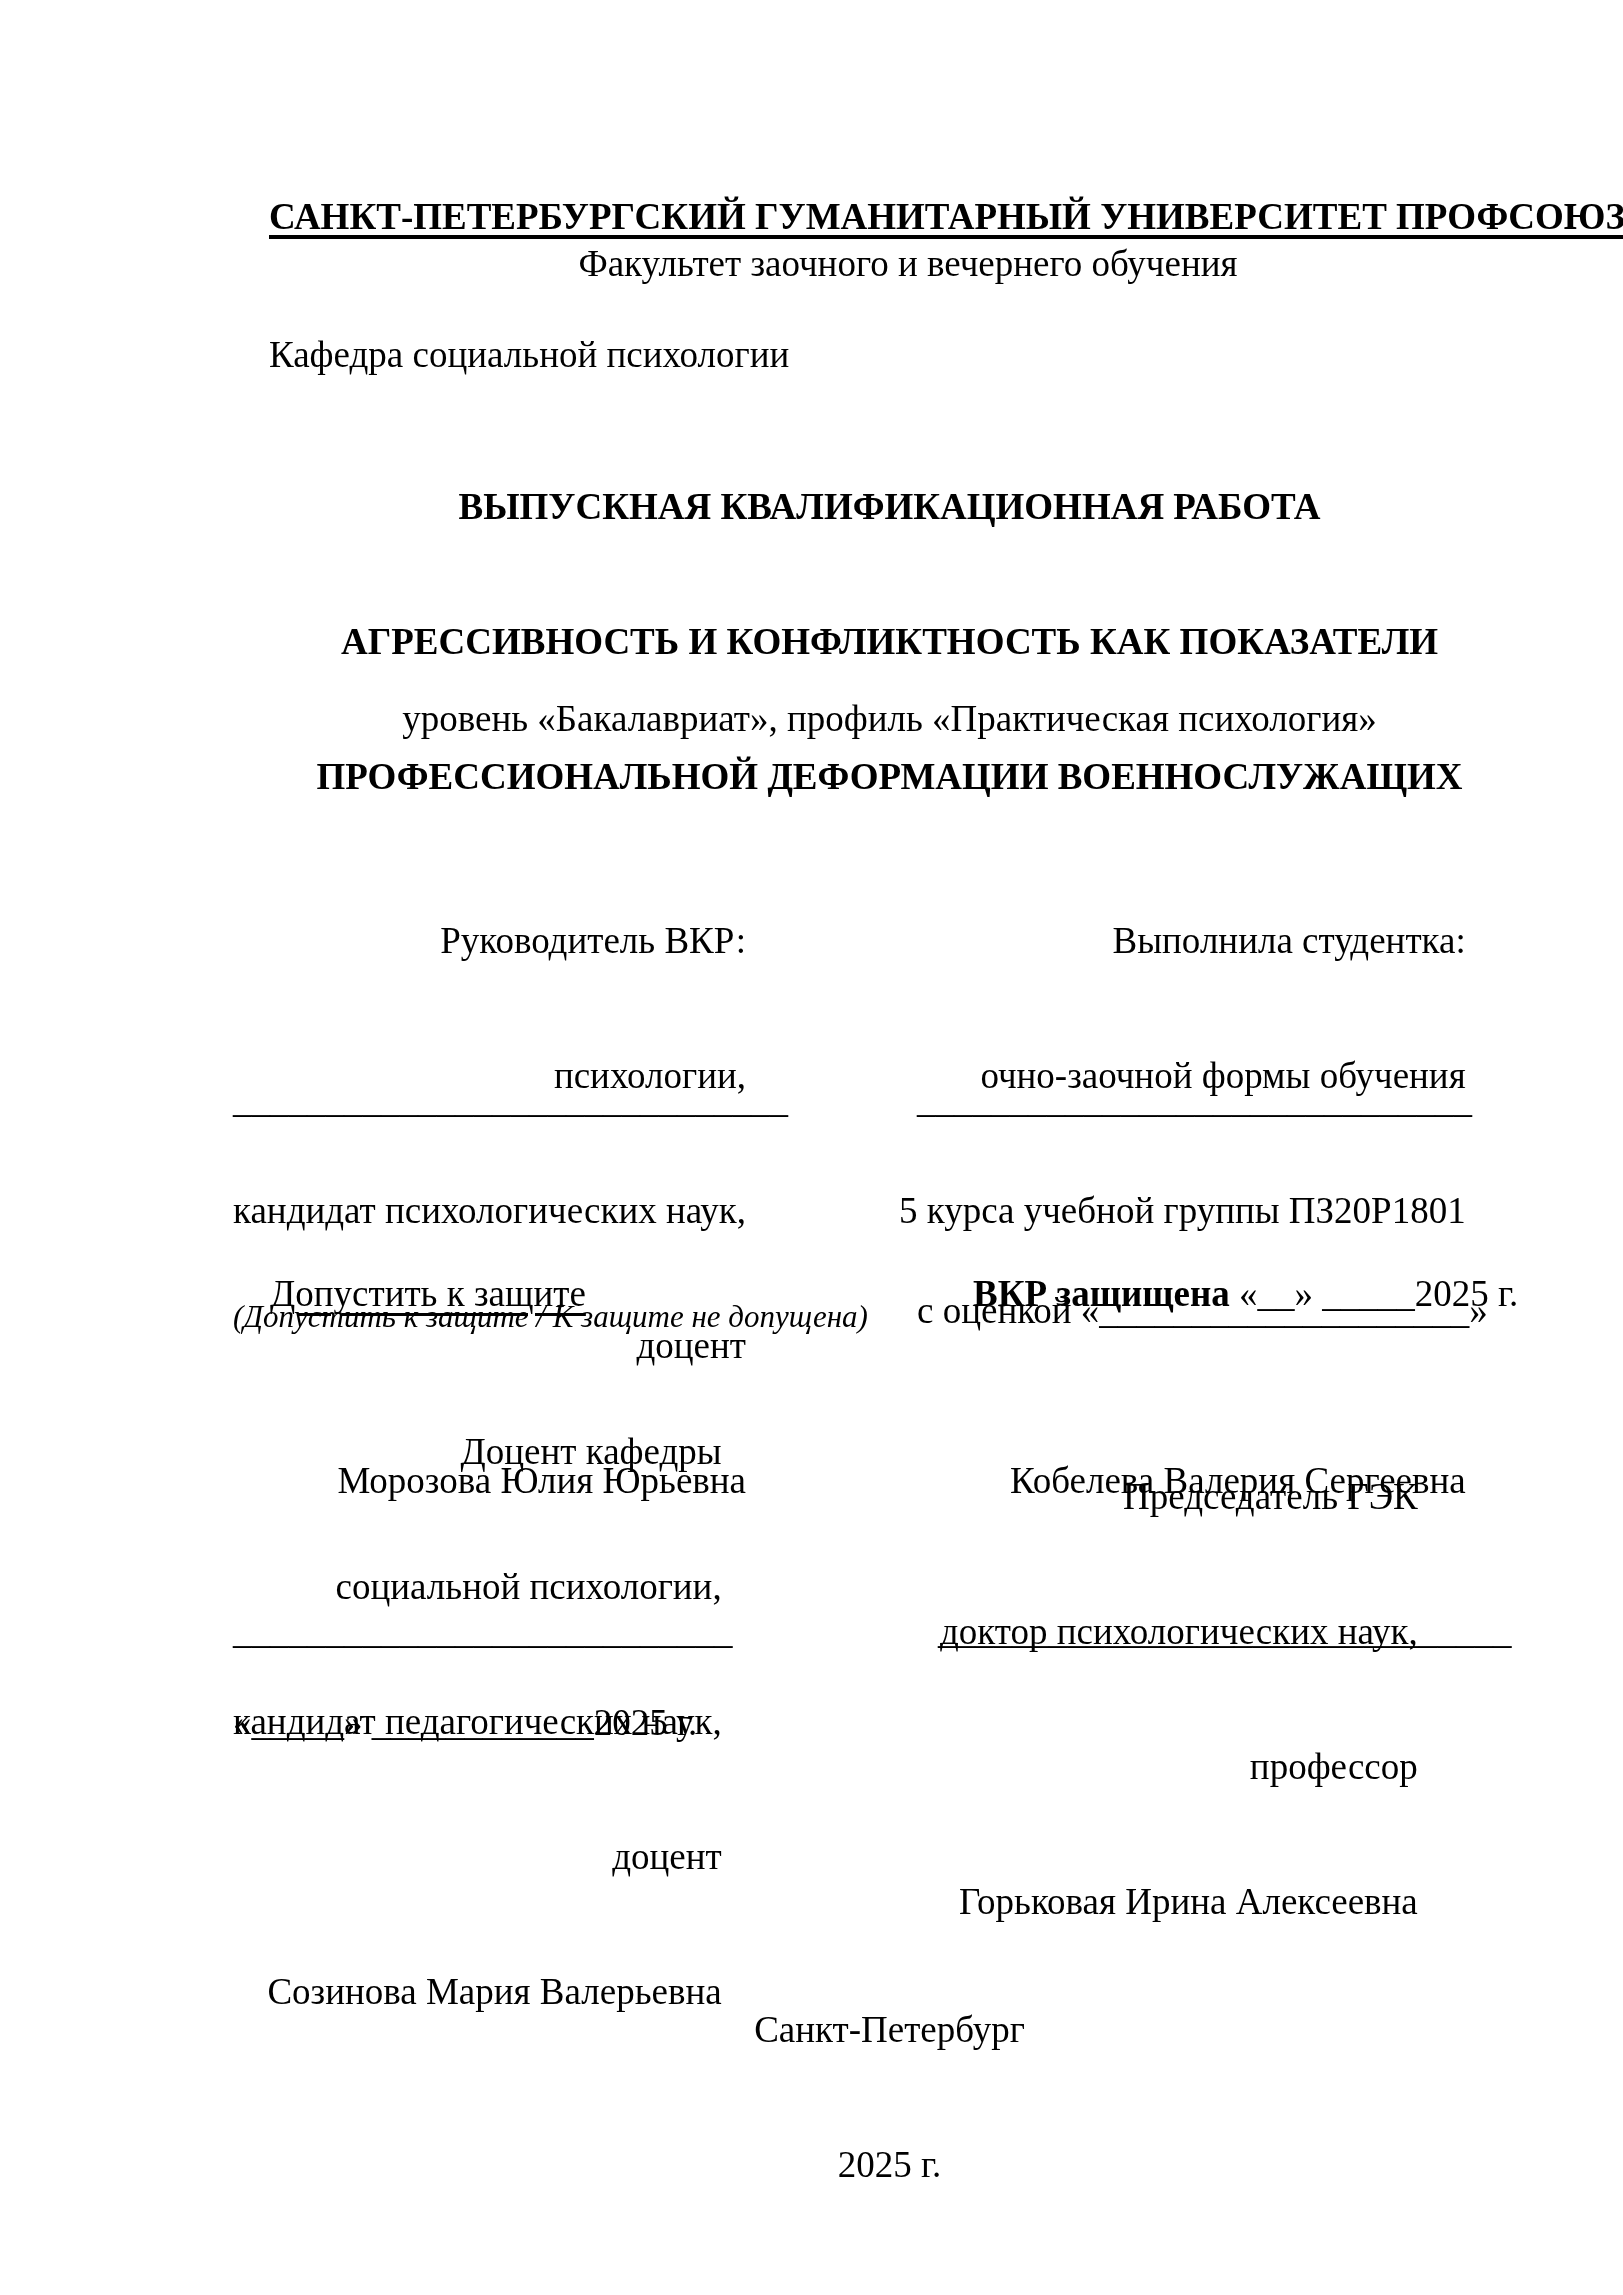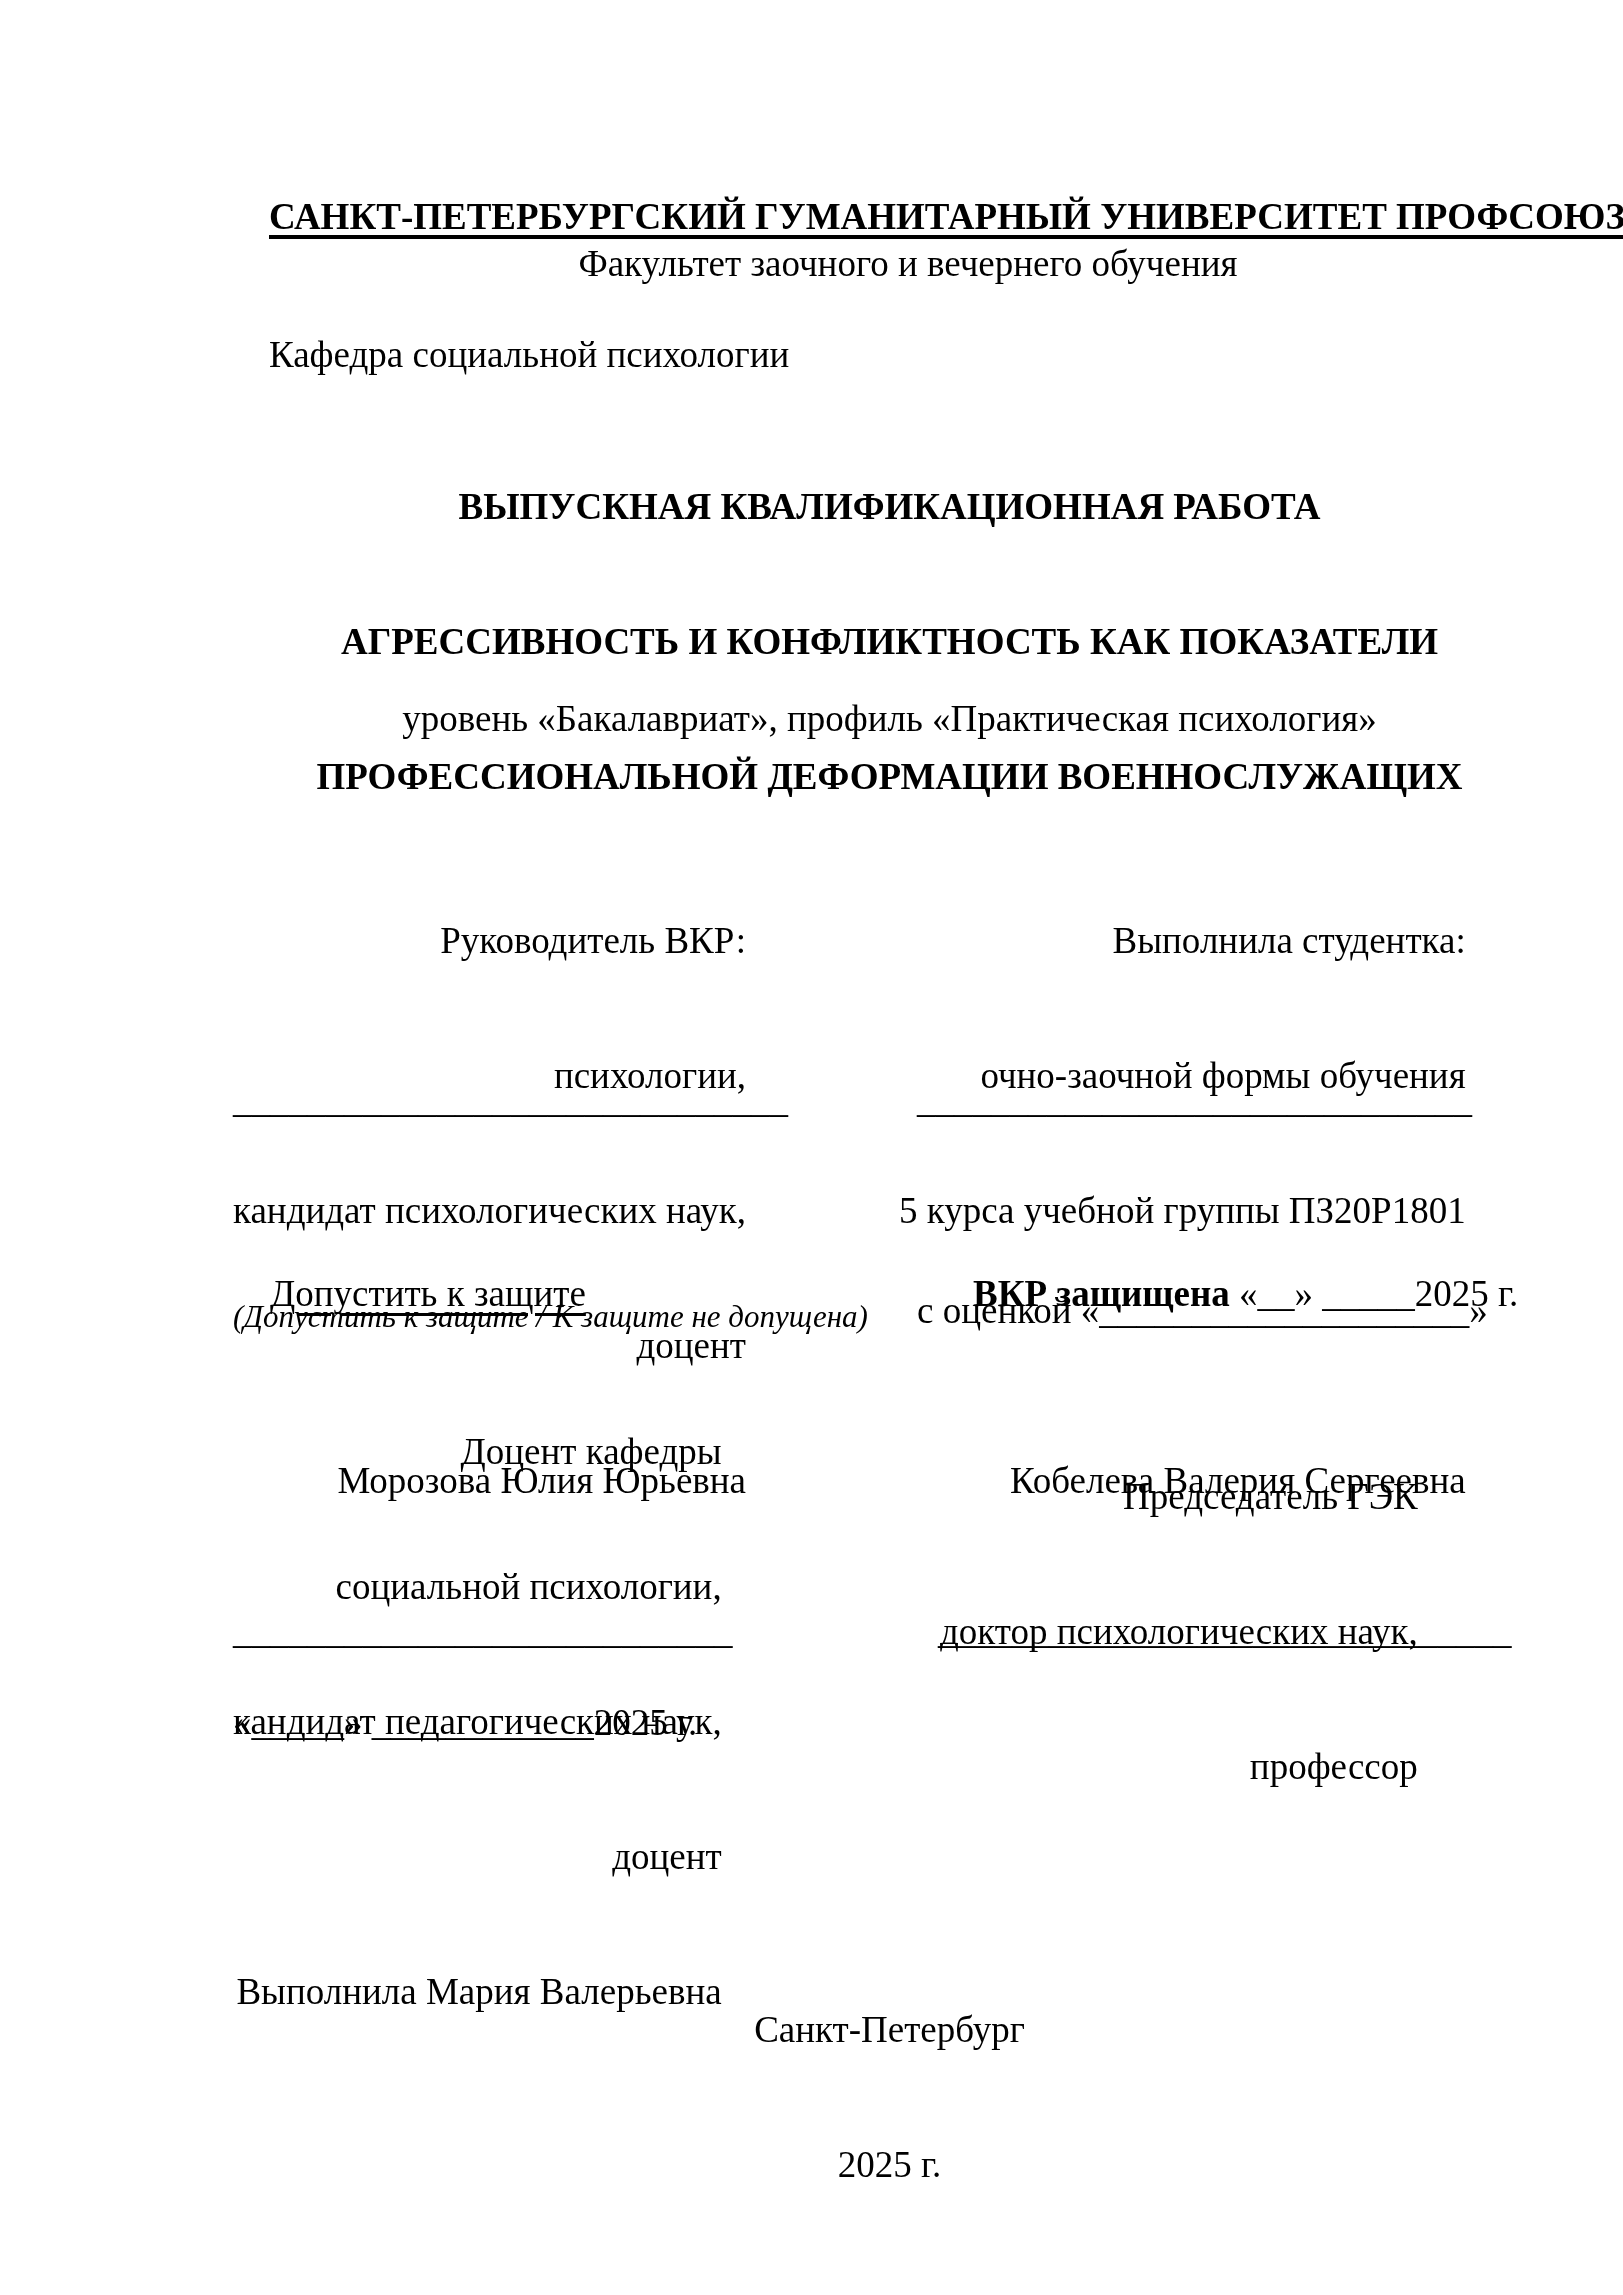--- a/index.html
+++ b/index.html
@@ -110,27 +110,28 @@
   </div>
 
   <div class="line italic" style="top:1294px; left:233px">(Допустить к защите / К защите не допущена)</div>
   <div class="line" style="top:1288px; left:917px">с оценкой «____________________»</div>
 
   <div class="block" style="top:1339px; left:233px">
     <div class="row">Доцент кафедры</div>
     <div class="row">социальной психологии,</div>
     <div class="row">кандидат педагогических наук,</div>
     <div class="row">доцент</div>
-    <div class="row">Выполнила Мария Валерьевна</div>
+    <div class="row">Созинова Мария Валерьевна</div>
   </div>
 
   <div class="block" style="top:1384px; left:940px">
     <div class="row">Председатель ГЭК</div>
     <div class="row">доктор психологических наук,</div>
     <div class="row">профессор</div>
+    <div class="row">Горьковая Ирина Алексеевна</div>
   </div>
 
   <div class="line" style="top:1608px; left:233px">___________________________</div>
   <div class="line" style="top:1608px; left:938px">_______________________________</div>
 
   <div class="line" style="top:1700px; left:233px">«_____» ____________2025 г.</div>
 
   <div class="band" style="top:1917px">
     <div class="row">Санкт-Петербург</div>
     <div class="row">2025 г.</div>

